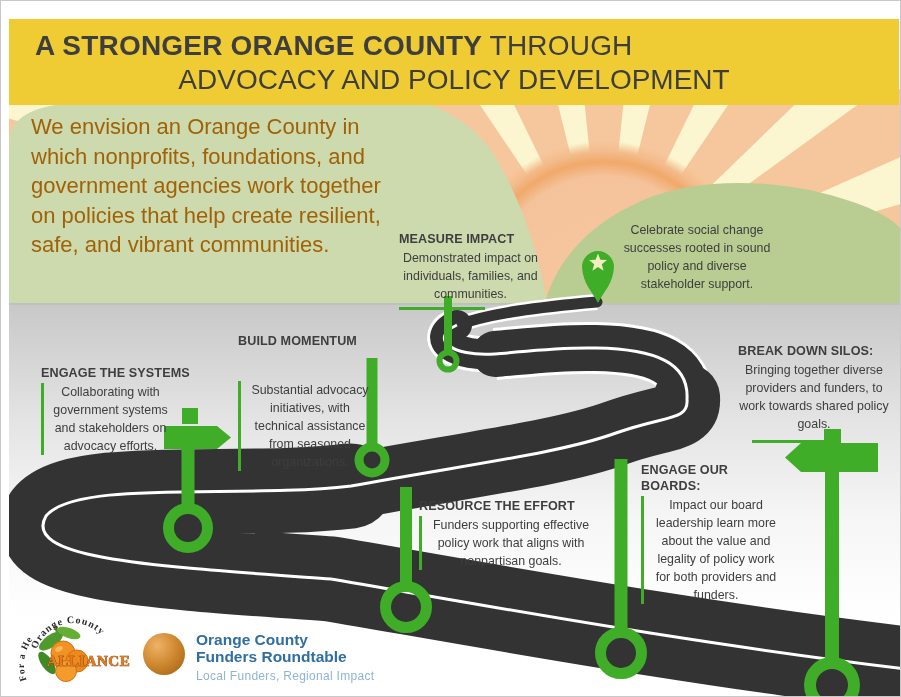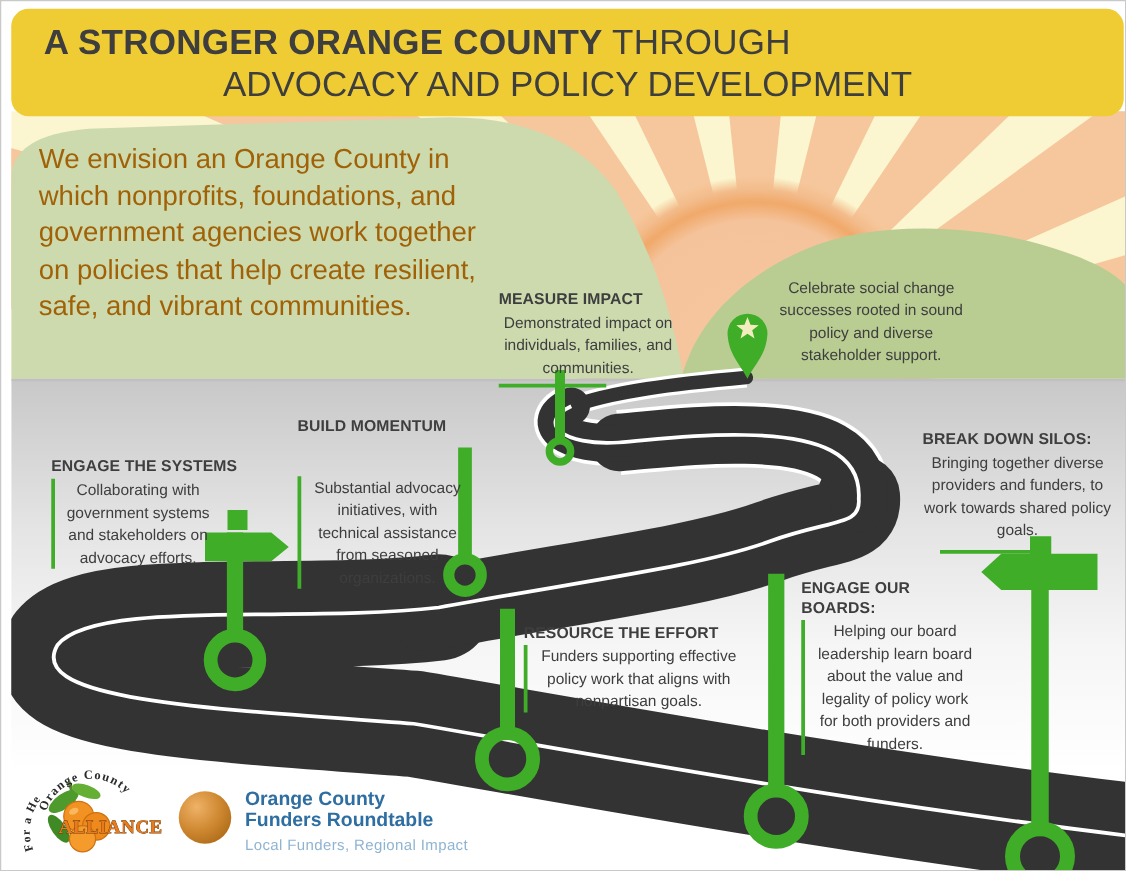--- a/index.html
+++ b/index.html
@@ -3,22 +3,22 @@
 <meta charset="utf-8">
 <style>
   html,body{margin:0;padding:0;background:#fff;}
   #stage{
     position:relative;width:901px;height:697px;box-sizing:border-box;
     border:1px solid #c9c9c9;overflow:hidden;background:#fff;
     font-family:"Liberation Sans",sans-serif;
   }
   svg text{font-family:"Liberation Serif",serif;}
   .banner{
-    position:absolute;left:8px;top:6px;right:1px;height:86px;
-    background:var(--banner_yellow);color:var(--text_dark);z-index:3;border-radius:14px;
+    position:absolute;left:8px;top:18px;right:1px;height:86px;
+    background:var(--banner_yellow);color:var(--text_dark);z-index:3;
   }
   .banner .l1{padding-left:26px;padding-top:11px;font-size:28px;line-height:32px;letter-spacing:.2px;}
   .banner .l1 .bold{font-weight:700;}
   .banner .l2{text-align:center;font-size:28px;line-height:32px;margin-top:2px;font-weight:400;}
   .vision{
     position:absolute;left:30px;top:111px;width:352px;z-index:4;
     font-size:22px;line-height:29.5px;color:#a16207;
   }
   .block{position:absolute;color:var(--text_dark);z-index:5;}
   .block h4{margin:16px 0 2px 0;font-size:12.6px;font-weight:700;line-height:16px;letter-spacing:.1px;}
@@ -167,21 +167,21 @@
   </div>
 
   <div class="block" style="left:737px;top:326px;width:160px;">
     <h4>BREAK DOWN SILOS:</h4>
     <p style="width:152px;">Bringing together diverse providers and funders, to work towards shared policy goals.</p>
     <div class="underline" style="width:88px;margin-top:7px;margin-left:14px;"></div>
   </div>
 
   <div class="block" style="left:640px;top:445px;width:150px;">
     <h4>ENGAGE OUR BOARDS:</h4>
-    <p class="gline" style="width:132px;">Helping our board leadership learn board about the value and legality of policy work for both providers and funders.</p>
+    <p class="gline" style="width:132px;">Impact our board leadership learn more about the value and legality of policy work for both providers and funders.</p>
   </div>
 
   <div class="block" style="left:418px;top:481px;width:175px;">
     <h4>RESOURCE THE EFFORT</h4>
     <p class="gline" style="width:166px;">Funders supporting effective policy work that aligns with nonpartisan goals.</p>
   </div>
 
   <svg class="alliance" width="126" height="94" viewBox="0 0 126 94">
     <defs>
       <path id="arcTop" d="M 24,58 A 38,38 0 1 1 100,58"></path>

